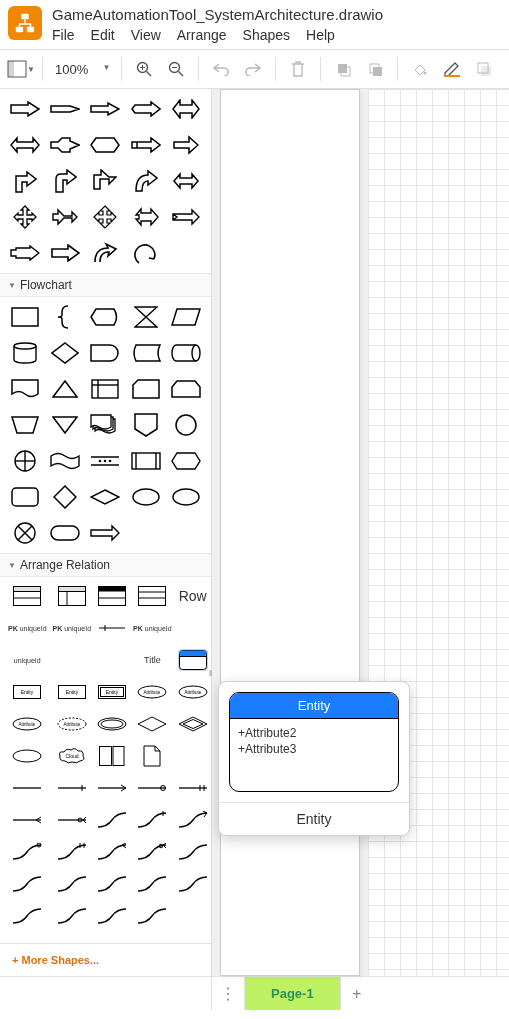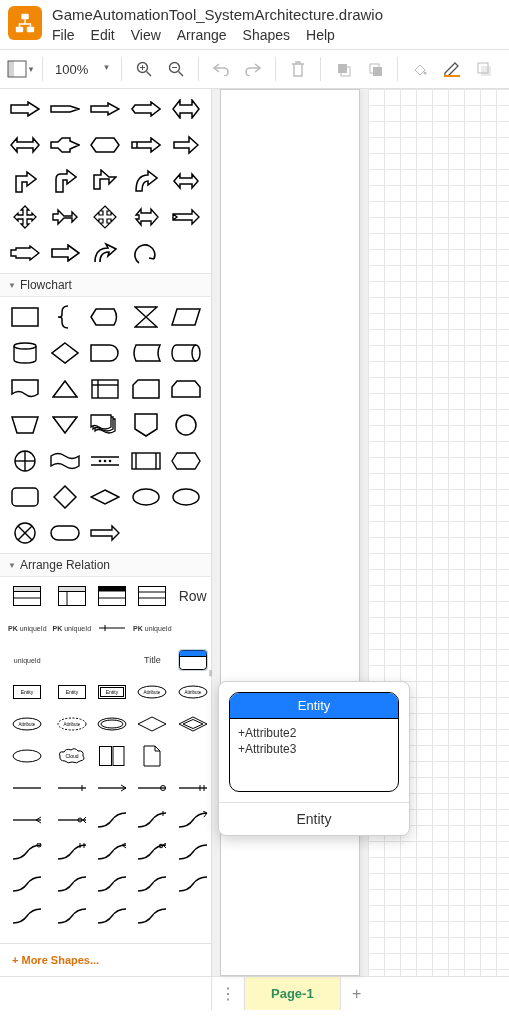--- a/index.html
+++ b/index.html
@@ -160,21 +160,21 @@
   .foot-side { width:212px; border-right:1px solid #e0e0e0; }
   .foot-tabs { flex:1; display:flex; align-items:center; }
   .foot-btn { width:32px; display:flex; align-items:center; justify-content:center; color:#888; font-size:16px; }
   .page-tab {
     padding:0 26px;
     height:100%;
     display:flex; align-items:center;
     color:#2f8f5b; font-weight:600;
     border-right:1px solid #e0e0e0;
     border-left:1px solid #e0e0e0;
-    background:#fef9c3;
+    background:#bef264;
   }
   .splitter-handle { position:absolute; left:209px; top:580px; color:#999; font-size:8px; letter-spacing:1px; }
   
   .shape-cell.sel { background:#e6ecf2; border-radius:4px; box-shadow:0 0 0 1px #c7d4e2 inset; }
 </style>
 </head>
 <body>
 
 <div class="header">
   <div class="logo">

